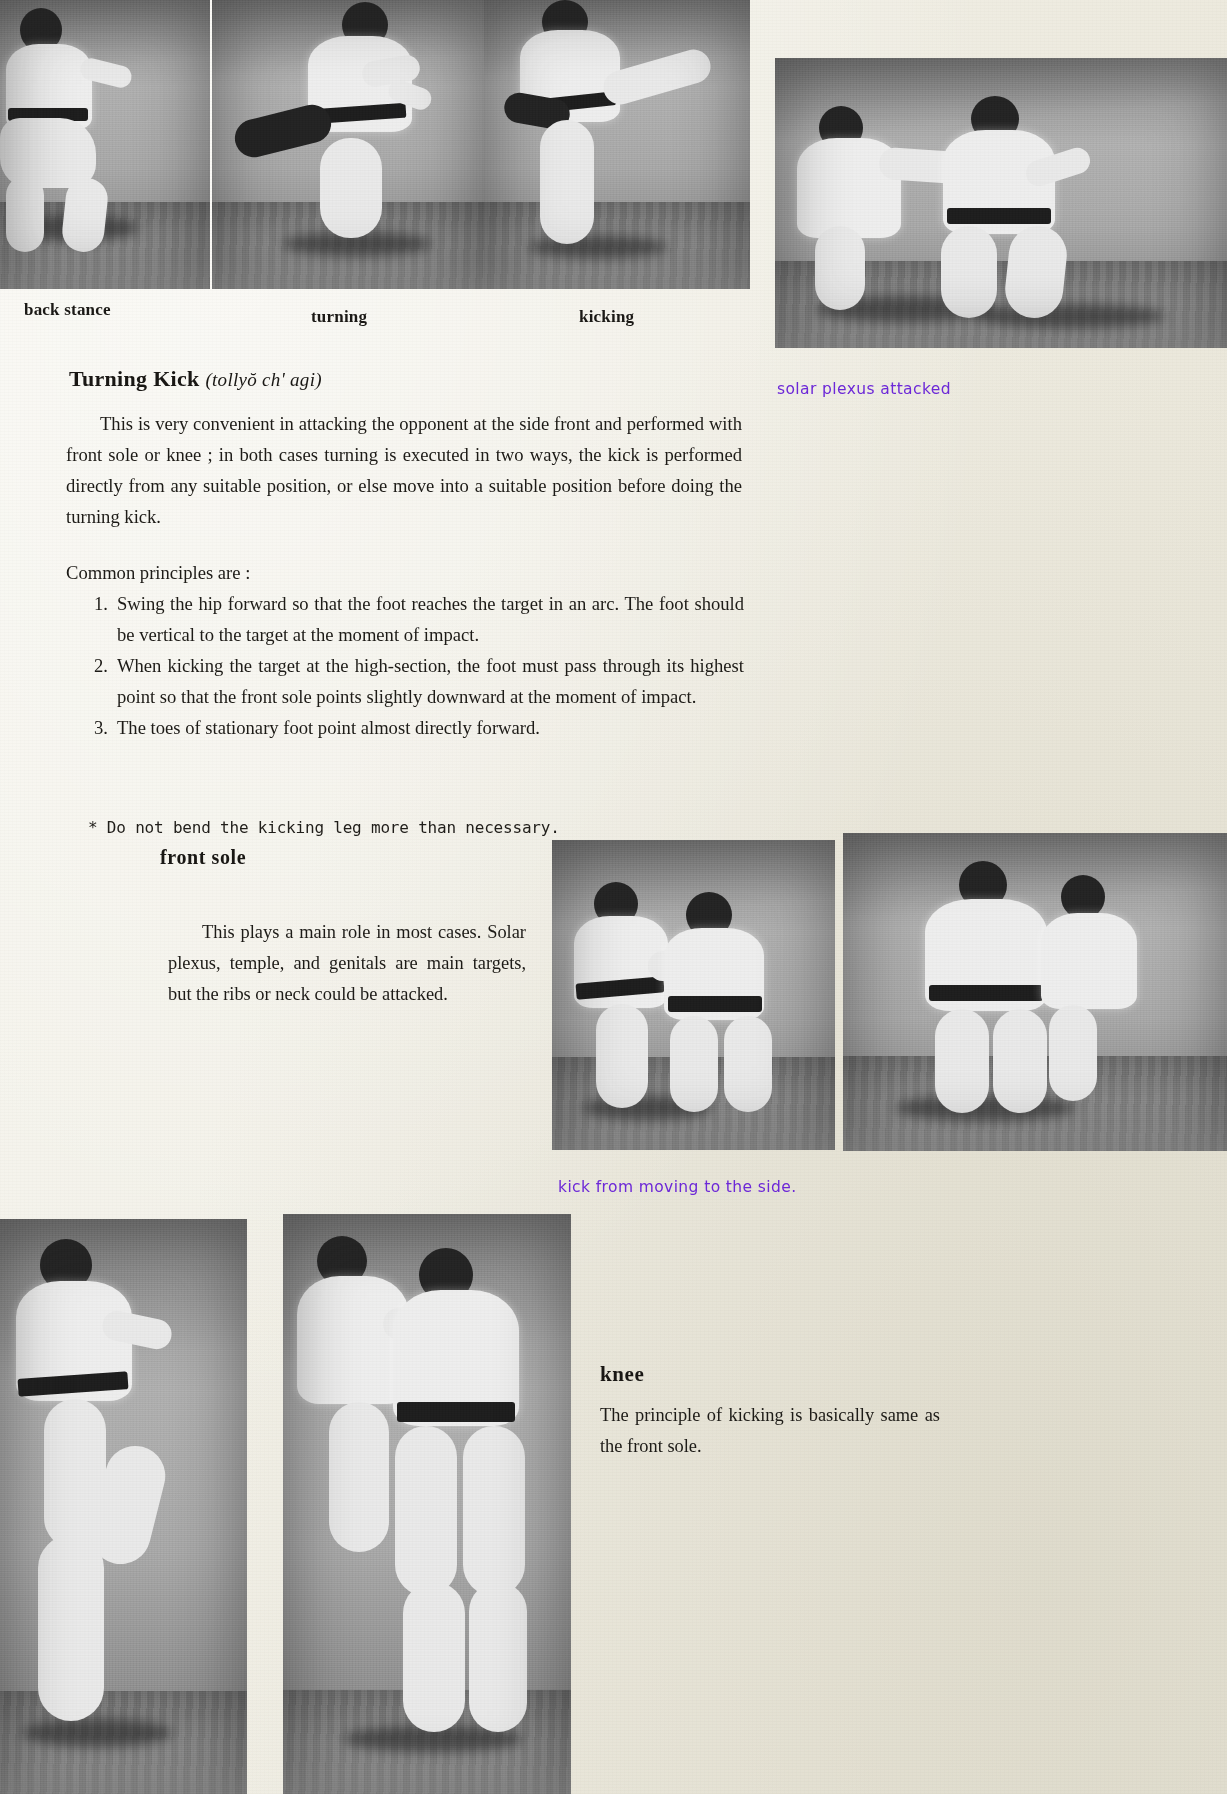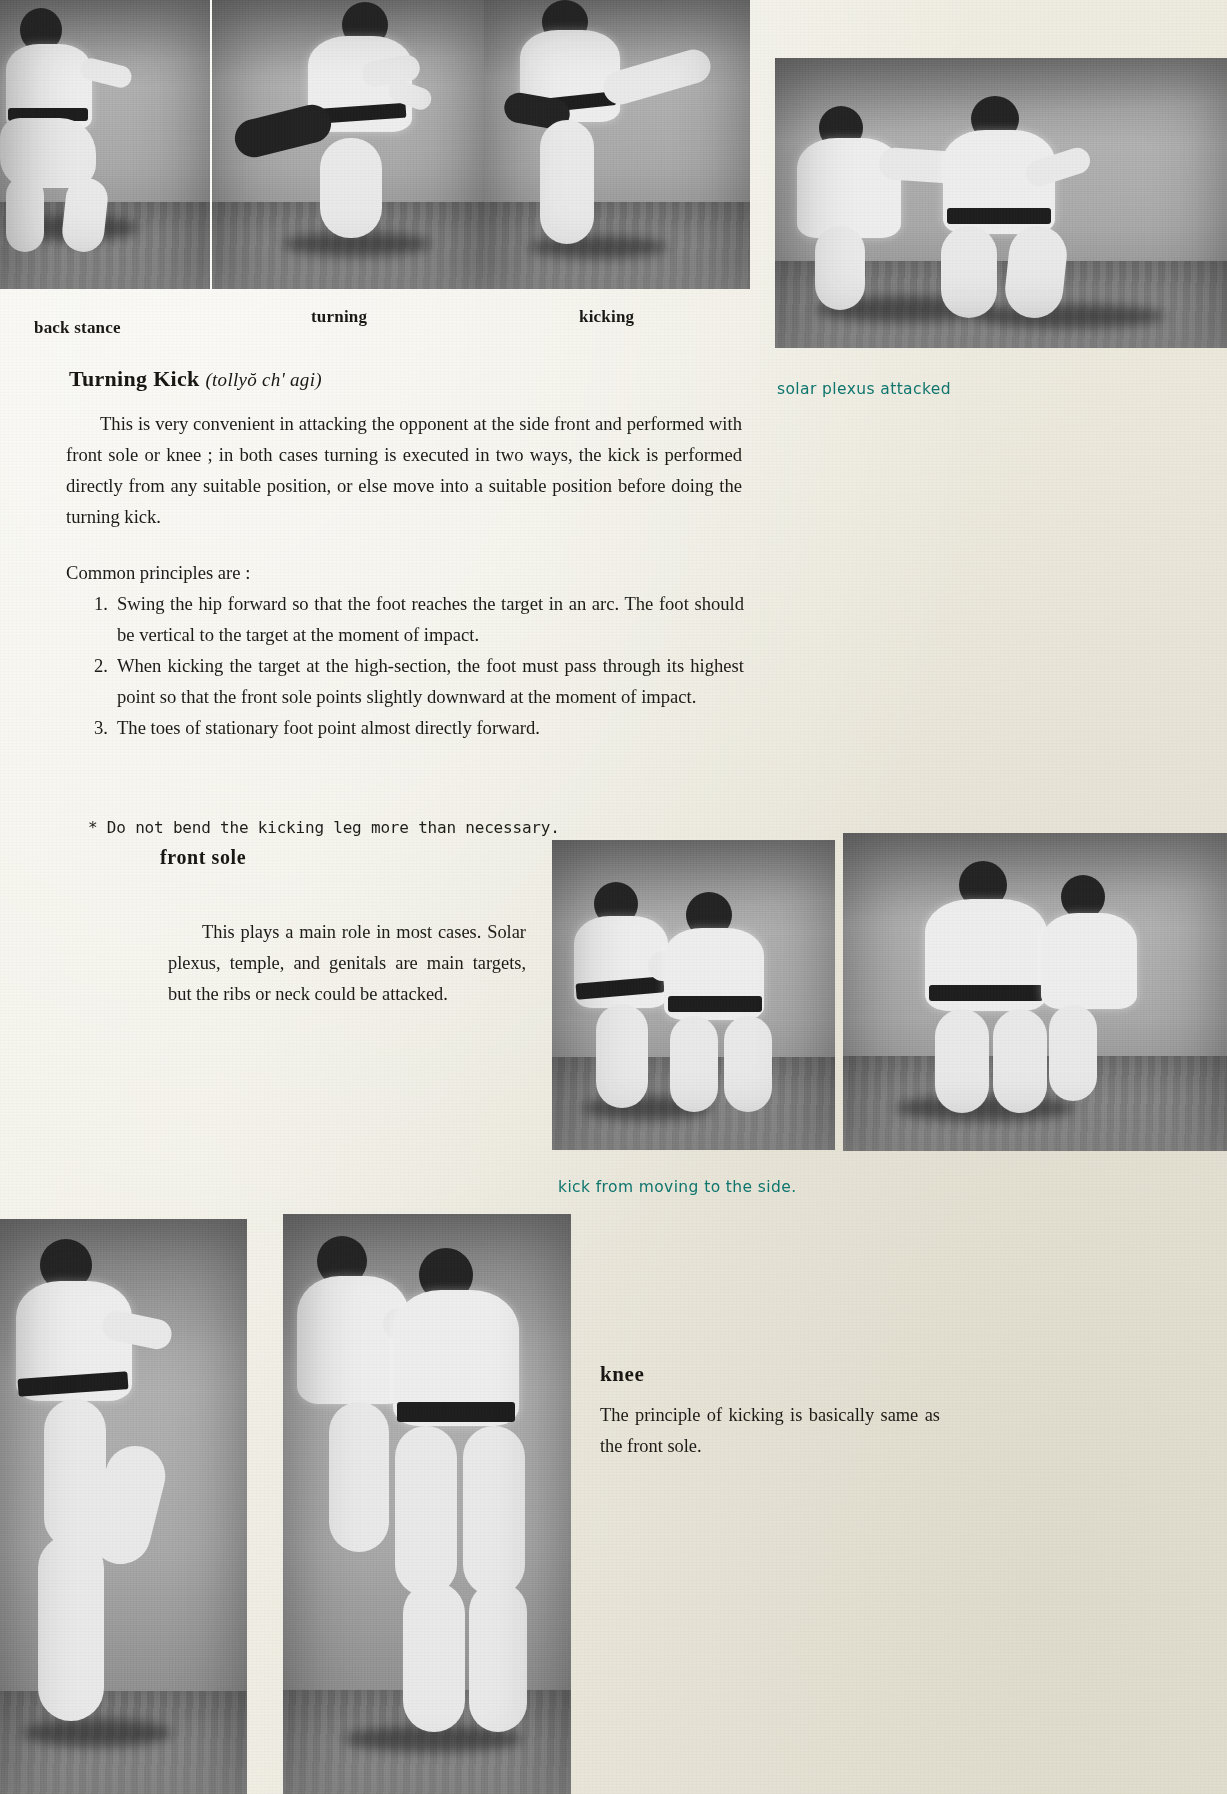--- a/index.html
+++ b/index.html
@@ -76,21 +76,21 @@
     font-weight:bold;
     font-size:17px;
     letter-spacing:.2px;
     color:#1b1916;
   }
   .cap-sans{
     position:absolute;
     font-family:"DejaVu Sans",sans-serif;
     font-size:15.5px;
     letter-spacing:.4px;
-    color:#0f766e;
+    color:#6d28d9;
   }
   .sec-head{
     font-family:"Liberation Serif",serif;
     font-weight:bold;
     font-size:22px;
     letter-spacing:.3px;
   }
   .sec-head .rom{
     font-weight:normal;
     font-style:italic;
@@ -191,21 +191,21 @@
     <div class="gi" style="left:36px;top:30px;width:100px;height:92px;"></div>
     <div class="belt" style="left:38px;top:96px;width:94px;height:14px;transform:rotate(-6deg);"></div>
     <div class="limb" style="left:118px;top:60px;width:110px;height:34px;transform:rotate(-16deg);"></div>
     <div class="limb" style="left:20px;top:96px;width:66px;height:30px;background:#2a2822;transform:rotate(10deg);"></div>
     <div class="limb" style="left:56px;top:120px;width:54px;height:124px;border-radius:28px;"></div>
   </div>
   <div class="ph-grain"></div>
   <div class="ph-vig"></div>
 </div>
 
-<div class="cap" style="left:24px;top:318px;margin-left:10px;">back stance</div>
+<div class="cap" style="left:24px;top:300px;">back stance</div>
 <div class="cap" style="left:311px;top:307px;">turning</div>
 <div class="cap" style="left:579px;top:307px;">kicking</div>
 
 <div class="photo" style="left:775px;top:58px;width:455px;height:290px;">
   <div class="ph-bg"></div>
   <div class="ph-floor"></div>
   <div class="shadow" style="left:40px;top:238px;width:180px;height:26px;"></div>
   <div class="shadow" style="left:200px;top:246px;width:190px;height:24px;"></div>
   <div class="fig">
     <div class="head" style="left:44px;top:48px;width:44px;height:44px;"></div>

